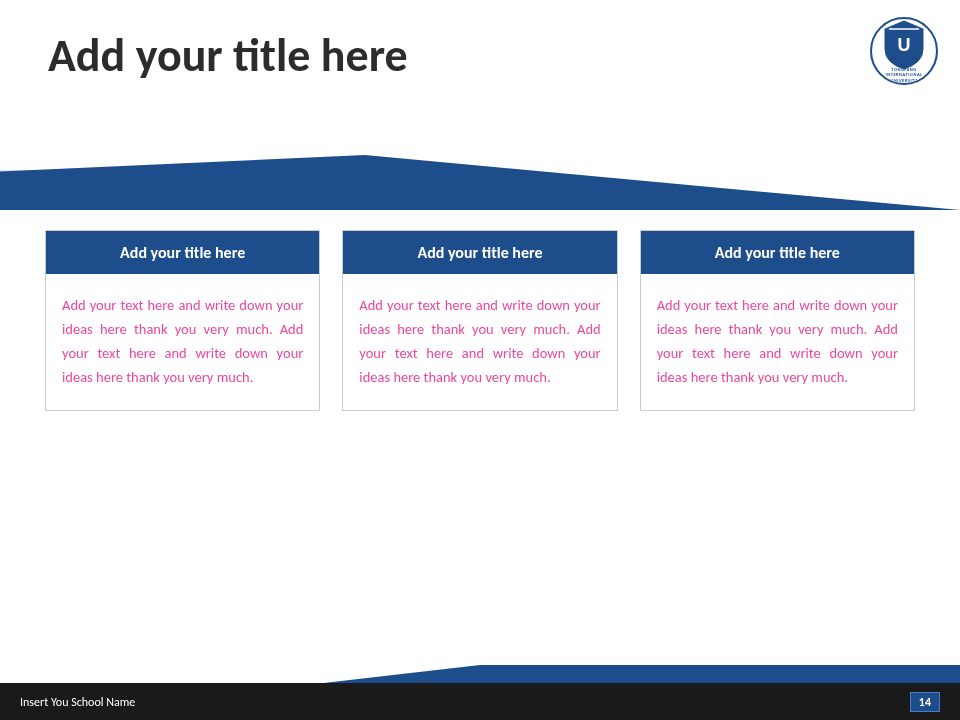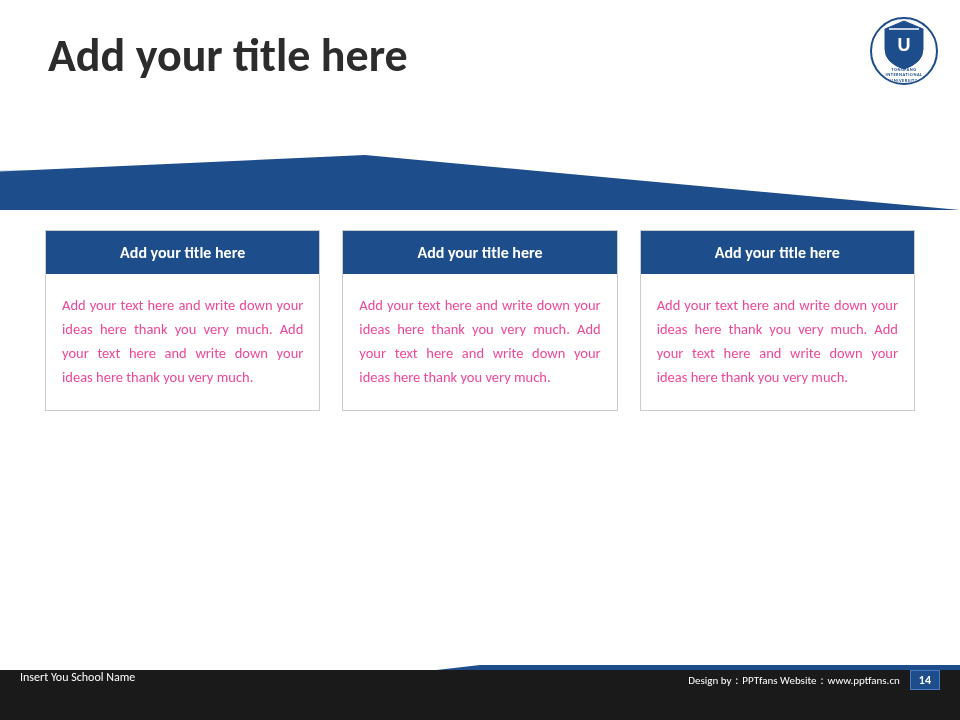--- a/index.html
+++ b/index.html
@@ -170,24 +170,24 @@
       clip-path: polygon(0 100%, 10% 0%, 100% 0%, 100% 100%);
       opacity: 0.5;
     }
 
     
     .footer-bar {
       position: absolute;
       bottom: 0;
       left: 0;
       width: 100%;
-      height: 50px;
+      height: 37px;
       background: #1a1a1a;
       display: flex;
-      align-items: flex-start;
+      align-items: center;
       justify-content: space-between;
       padding: 0 20px;
     }
 
     .footer-school {
       color: #fff;
       font-size: 12px;
     }
 
     .footer-right {
@@ -256,18 +256,17 @@
   </div>
 
   <div class="bottom-area">
     <div class="bottom-light-band"></div>
     <div class="bottom-blue-band"></div>
   </div>
 
   <div class="footer-bar">
     <span class="footer-school">Insert You School Name</span>
     <div class="footer-right">
-      <span class="footer-design">Design by：PPTfans   Website：www.pptfans.cn</span>
       <span class="footer-page">14</span>
     </div>
   </div>
 
 </div>
 
 </body></html>

